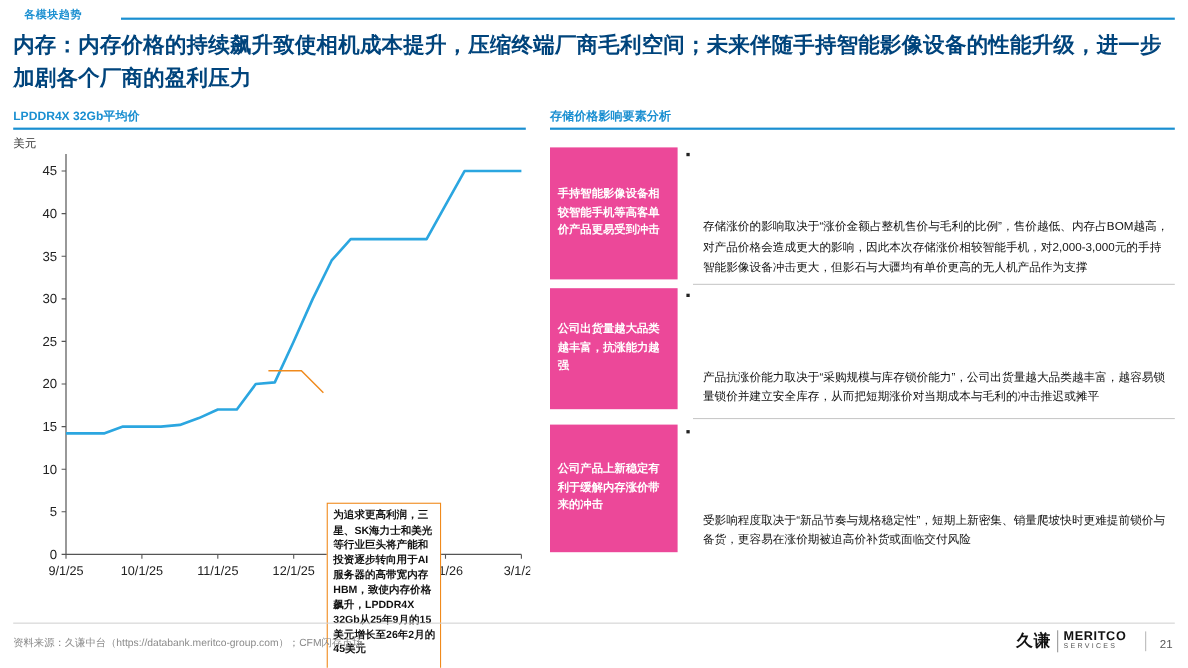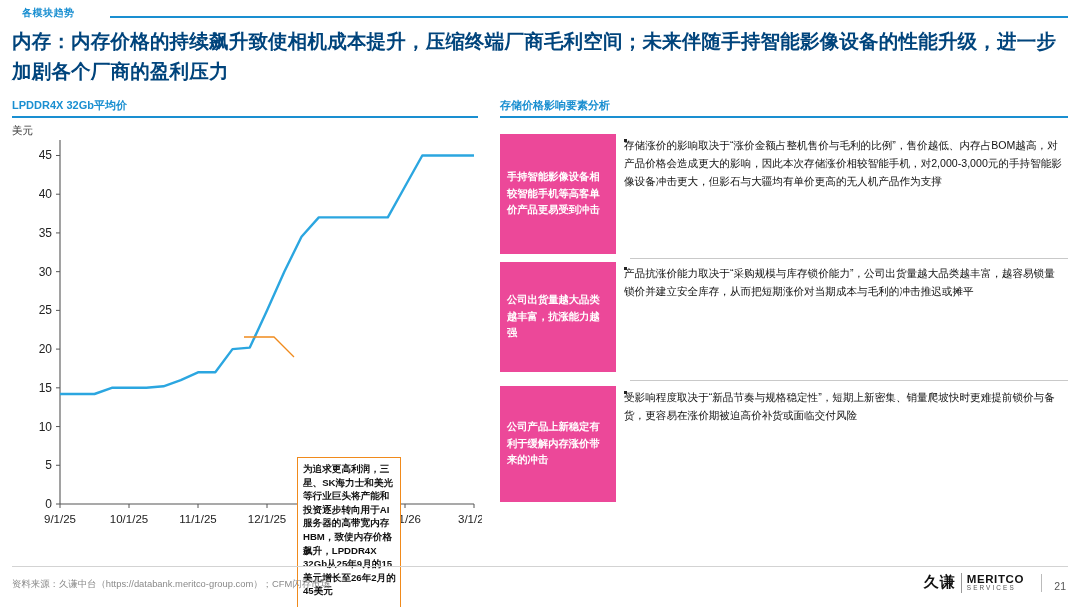--- a/index.html
+++ b/index.html
@@ -77,26 +77,26 @@
     background:#ec4899;
     color:#ffffff;
     font-size:10.3px;
     font-weight:bold;
     line-height:1.62;
     padding:6px 7px;
     display:flex; align-items:center;
   }
   .row-body {
     flex:1 1 auto;
-    padding:2px 4px 2px 8px;
+    padding:2px 4px 2px 23px;
     font-size:10.6px;
     line-height:1.72;
     color:#111;
     position:relative;
-    display:flex; align-items:flex-start;
+    display:flex; align-items:flex-end;
   }
   .row-body .bullet {
     position:absolute; left:8px; top:5px;
     width:3px; height:3px; background:#222;
   }
   .divider {
     position:absolute; left:630px; width:438px; height:1px;
     background:#c9c9c9;
   }
   #div0 { top:258px; }

